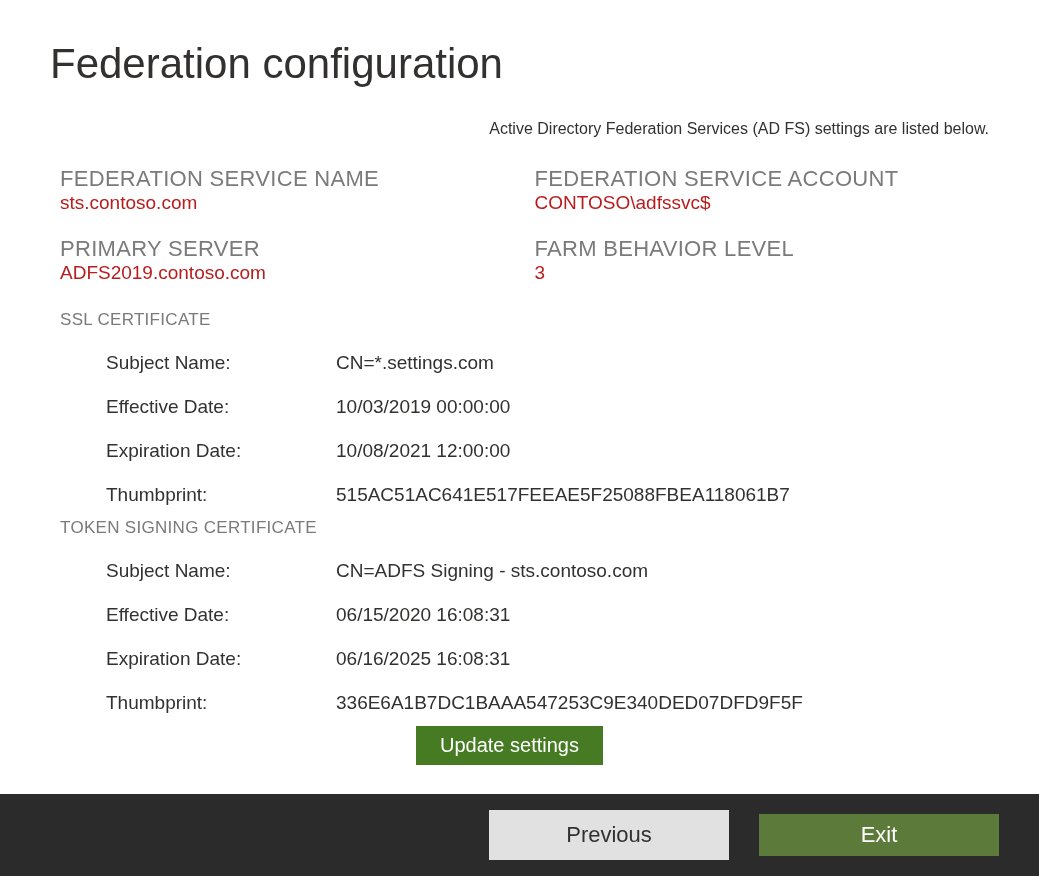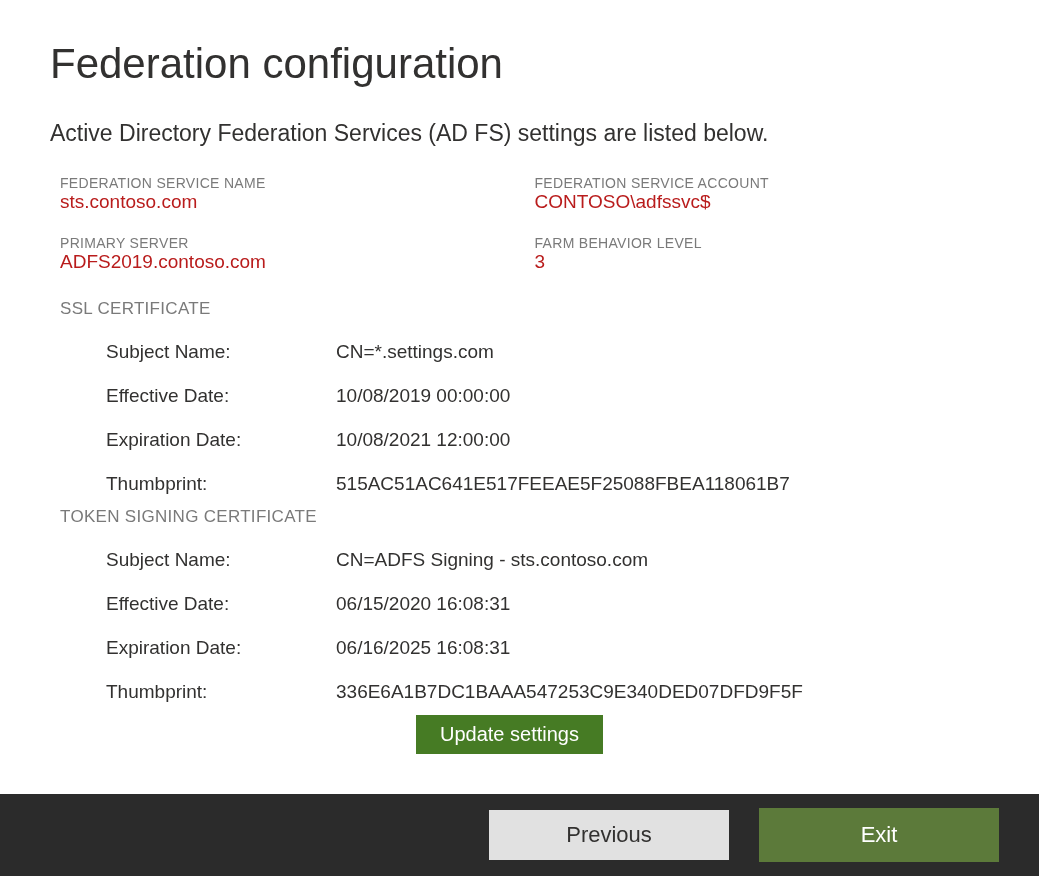--- a/index.html
+++ b/index.html
@@ -22,34 +22,35 @@
       padding: 40px 50px 35px 50px;
       overflow: auto;
     }
     h1 {
       font-size: 42px;
       font-weight: 300;
       color: #323130;
       margin-bottom: 32px;
     }
     .subtitle {
-      font-size: 23px;
+      font-size: 16px;
       color: #323130;
       margin-bottom: 28px;
+      text-align: right;
     }
     .grid-2col {
       display: grid;
       grid-template-columns: 1fr 1fr;
       column-gap: 20px;
       row-gap: 6px;
       margin-bottom: 10px;
       padding-left: 10px;
     }
     .field-label-upper {
-      font-size: 14px;
+      font-size: 22px;
       color: #7a7a7a;
       letter-spacing: 0.3px;
     }
     .field-value {
       font-size: 19px;
       color: #b91c1c;
       margin-bottom: 16px;
     }
     .section-header {
       font-size: 17px;
@@ -112,21 +113,21 @@
       height: 50px;
       cursor: pointer;
     }
     .btn-exit {
       background: #5c7a3a;
       color: #ffffff;
       border: none;
       font-size: 22px;
       font-family: inherit;
       width: 240px;
-      height: 54px;
+      height: 42px;
       cursor: pointer;
     }
   </style>
 </head>
 <body>
 
 <div class="content">
   <h1>Federation configuration</h1>
   <div class="subtitle">Active Directory Federation Services (AD FS) settings are listed below.</div>
 
@@ -150,21 +151,21 @@
   </div>
 
   <div class="section-header">SSL CERTIFICATE</div>
   <div class="cert-table">
     <div class="cert-row">
       <div class="cert-label">Subject Name:</div>
       <div class="cert-value">CN=*.settings.com</div>
     </div>
     <div class="cert-row">
       <div class="cert-label">Effective Date:</div>
-      <div class="cert-value">10/08/2019 00:00:00</div>
+      <div class="cert-value">10/03/2019 00:00:00</div>
     </div>
     <div class="cert-row">
       <div class="cert-label">Expiration Date:</div>
       <div class="cert-value">10/08/2021 12:00:00</div>
     </div>
     <div class="cert-row">
       <div class="cert-label">Thumbprint:</div>
       <div class="cert-value">515AC51AC641E517FEEAE5F25088FBEA118061B7</div>
     </div>
   </div>

